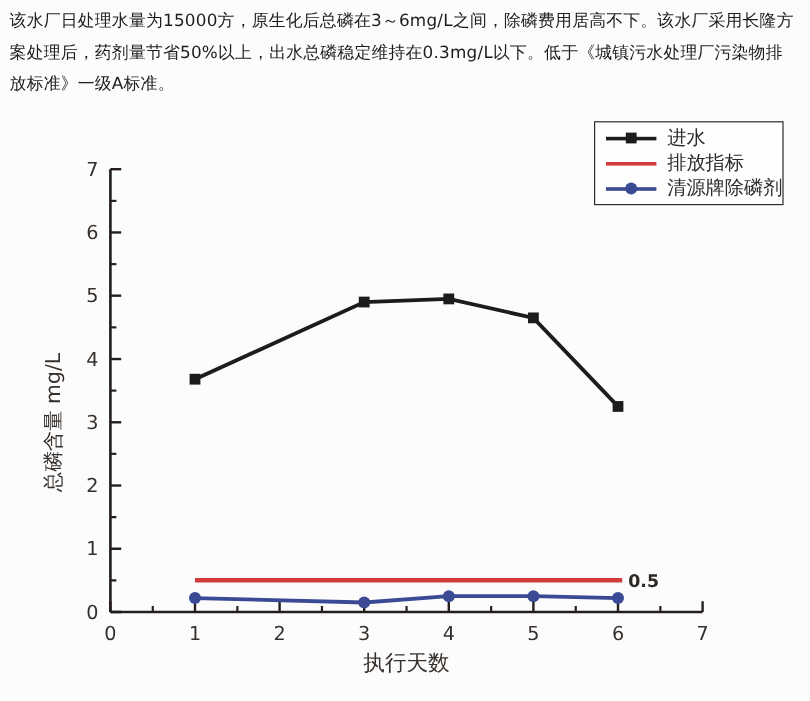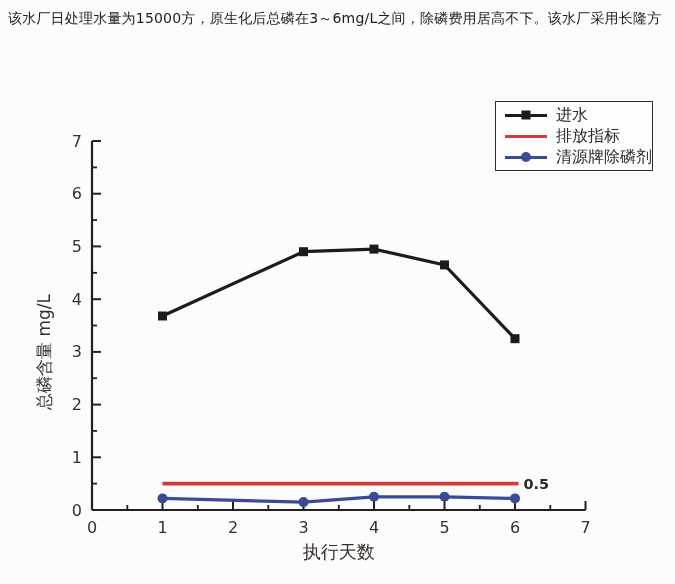--- a/index.html
+++ b/index.html
@@ -26,20 +26,22 @@
   .legend-marker{position:absolute;left:50%;top:50%;transform:translate(-50%,-50%);}
   .legend-marker.square{width:9px;height:9px;}
   .legend-marker.circle{width:10px;height:10px;border-radius:50%;}
   .legend-label{font-size:16px;color:#2b2b2b;white-space:nowrap;line-height:1;}
 </style>
 </head>
 <body>
 
 <div class="description">
   <div class="desc-line">该水厂日处理水量为15000方，原生化后总磷在3～6mg/L之间，除磷费用居高不下。该水厂采用长隆方</div>
+  <div class="desc-line">案处理后，药剂量节省50%以上，出水总磷稳定维持在0.3mg/L以下。低于《城镇污水处理厂污染物排</div>
+  <div class="desc-line">放标准》一级A标准。</div>
 </div>
 
 <svg id="chart-svg" width="675" height="584" viewBox="0 0 675 584">
     <line x1="92" y1="510" x2="585.5" y2="510" stroke="#241f1d" stroke-width="2.2"></line>
     <line x1="92" y1="510" x2="92" y2="141" stroke="#241f1d" stroke-width="2.2"></line>
     <line x1="127.3" y1="510" x2="127.3" y2="505" stroke="#241f1d" stroke-width="1.8"></line>
     <line x1="92" y1="483.6" x2="97" y2="483.6" stroke="#241f1d" stroke-width="1.8"></line>
     <line x1="197.8" y1="510" x2="197.8" y2="505" stroke="#241f1d" stroke-width="1.8"></line>
     <line x1="92" y1="430.9" x2="97" y2="430.9" stroke="#241f1d" stroke-width="1.8"></line>
     <line x1="268.3" y1="510" x2="268.3" y2="505" stroke="#241f1d" stroke-width="1.8"></line>

